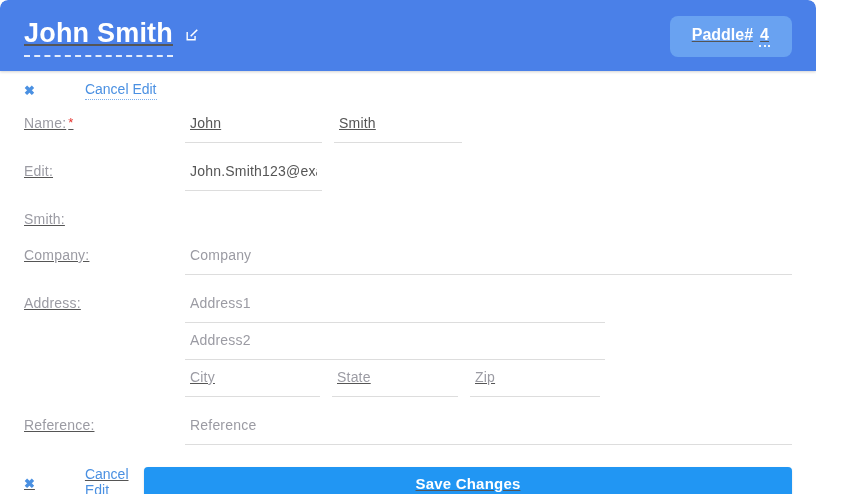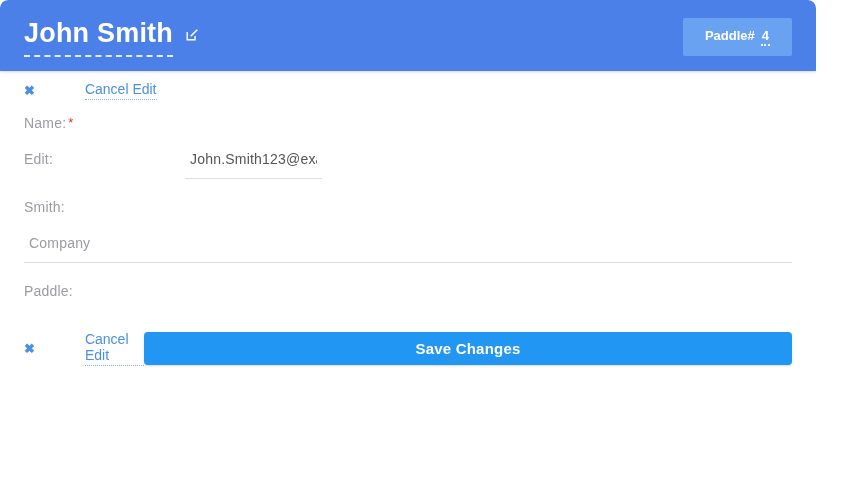--- a/index.html
+++ b/index.html
@@ -5,40 +5,40 @@
   * { margin:0; padding:0; box-sizing:border-box; }
   html,body { background:#fff; }
   body {
     font-family:"Liberation Sans", sans-serif;
     width:857px; height:494px;
     position:relative; overflow:hidden;
     color:#555;
   }
   .dialog {
     width:816px; height:494px; background:#fff;
-    border-radius:8px 8px 0 0; position:relative; overflow:hidden;
+    border-radius:8px 8px 0 0; position:relative; overflow:hidden;text-decoration:underline;
   }
   
   .header {
     height:71px; background:#4a80e8;
     border-radius:8px 8px 0 0;
     display:flex; align-items:center; justify-content:space-between;
     padding:0 24px; position:relative;
     box-shadow:0 1px 3px rgba(0,0,0,0.18);
   }
   .title-wrap { display:flex; align-items:center; gap:12px; margin-top:4px; }
   .title {
     color:#fff; font-size:27px; font-weight:bold; letter-spacing:0.2px;
     border-bottom:2px dashed rgba(255,255,255,0.85); padding-bottom:6px;
     cursor:pointer;
   }
   .edit-icon { width:14px; height:14px; display:inline-block; margin-top:-6px; cursor:pointer; }
   .paddle-btn {
     background:#69a2f1; color:#fff; border:none; cursor:pointer;
-    border-radius:2px; padding:10px 22px; font-size:13px; font-weight:bold;
+    border-radius:8px; padding:10px 22px; font-size:16px; font-weight:bold;
     font-family:"Liberation Sans", sans-serif;
     display:flex; align-items:baseline; gap:6px; margin-top:2px;
   }
   .paddle-num { border-bottom:2px dotted rgba(255,255,255,0.9); padding:0 1px 1px 1px; }
   .close-circle {
     position:absolute; left:832px; top:-12px; width:26px; height:26px;
     background:#c9c9cd; border:2px solid #f2f2f2; border-radius:50%;
     color:#4d4d4d; font-size:13px; font-weight:bold; text-align:center;
     line-height:20px; cursor:pointer; z-index:5;
   }
@@ -115,48 +115,72 @@
       <span class="cancel-text">Cancel Edit</span>
     </a>
   </div>
 
   <div class="form">
 
     <div class="row">
       <div class="row-label">
         <span>Name:</span><span class="req">*</span>
       </div>
+      <div class="fields">
+        <div class="fline">
+          <input class="u w-sm" type="text" value="John" style="">
+          <input class="u w-sm2" type="text" value="Smith" style="">
+        </div>
+      </div>
     </div>
     <div class="gap"></div>
 
     <div class="row">
       <div class="row-label">Edit:</div>
       <div class="fields">
         <input class="u w-sm" type="text" value="John.Smith123@examp" style="">
       </div>
     </div>
     <div class="gap"></div>
 
     <div class="row">
       <div class="row-label">Smith:</div>
     </div>
     <div class="gap"></div>
 
     <div class="row">
+      <div class="row-label">Company:</div>
       <div class="fields">
         <input class="u w-full" type="text" placeholder="Company" style="">
       </div>
     </div>
     <div class="gap"></div>
 
     <div class="row">
-      <div class="row-label">Paddle:</div>
+      <div class="row-label">Address:</div>
+      <div class="fields">
+        <input class="u w-mid" type="text" placeholder="Address1" style="">
+        <div class="gap-s"></div>
+        <input class="u w-mid" type="text" placeholder="Address2" style="">
+        <div class="gap-s"></div>
+        <div class="fline">
+          <input class="u w-city" type="text" placeholder="City" style="">
+          <input class="u w-state" type="text" placeholder="State" style="">
+          <input class="u w-zip" type="text" placeholder="Zip" style="">
+        </div>
+      </div>
     </div>
     <div class="gap"></div>
 
+    <div class="row">
+      <div class="row-label">Reference:</div>
+      <div class="fields">
+        <input class="u w-full" type="text" placeholder="Reference" style="">
+      </div>
+    </div>
   </div>
 
   <div class="footer">
     <a class="cancel-link">
       <span class="cancel-x">✖</span>
       <span class="cancel-text">Cancel Edit</span>
     </a>
     <button class="save-btn">Save Changes</button>
   </div>
 

